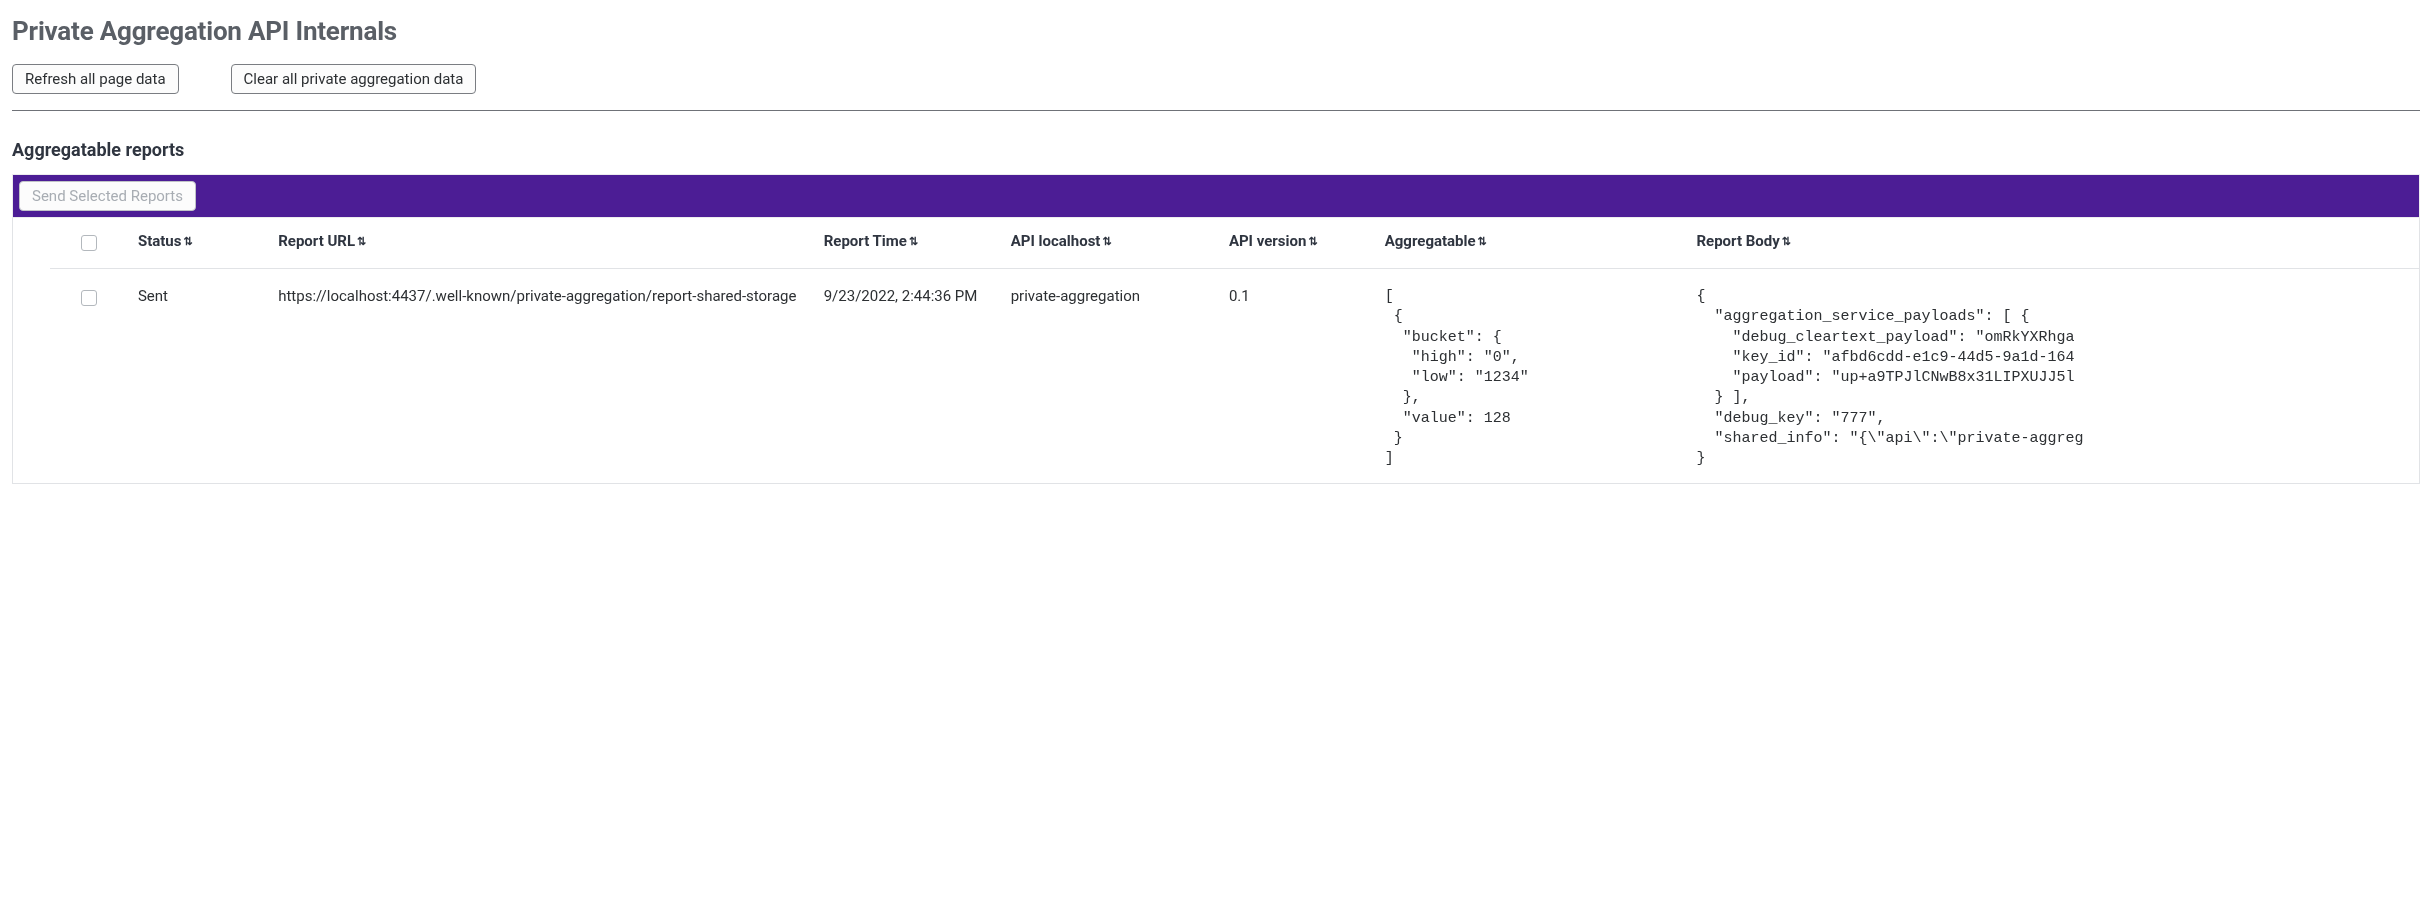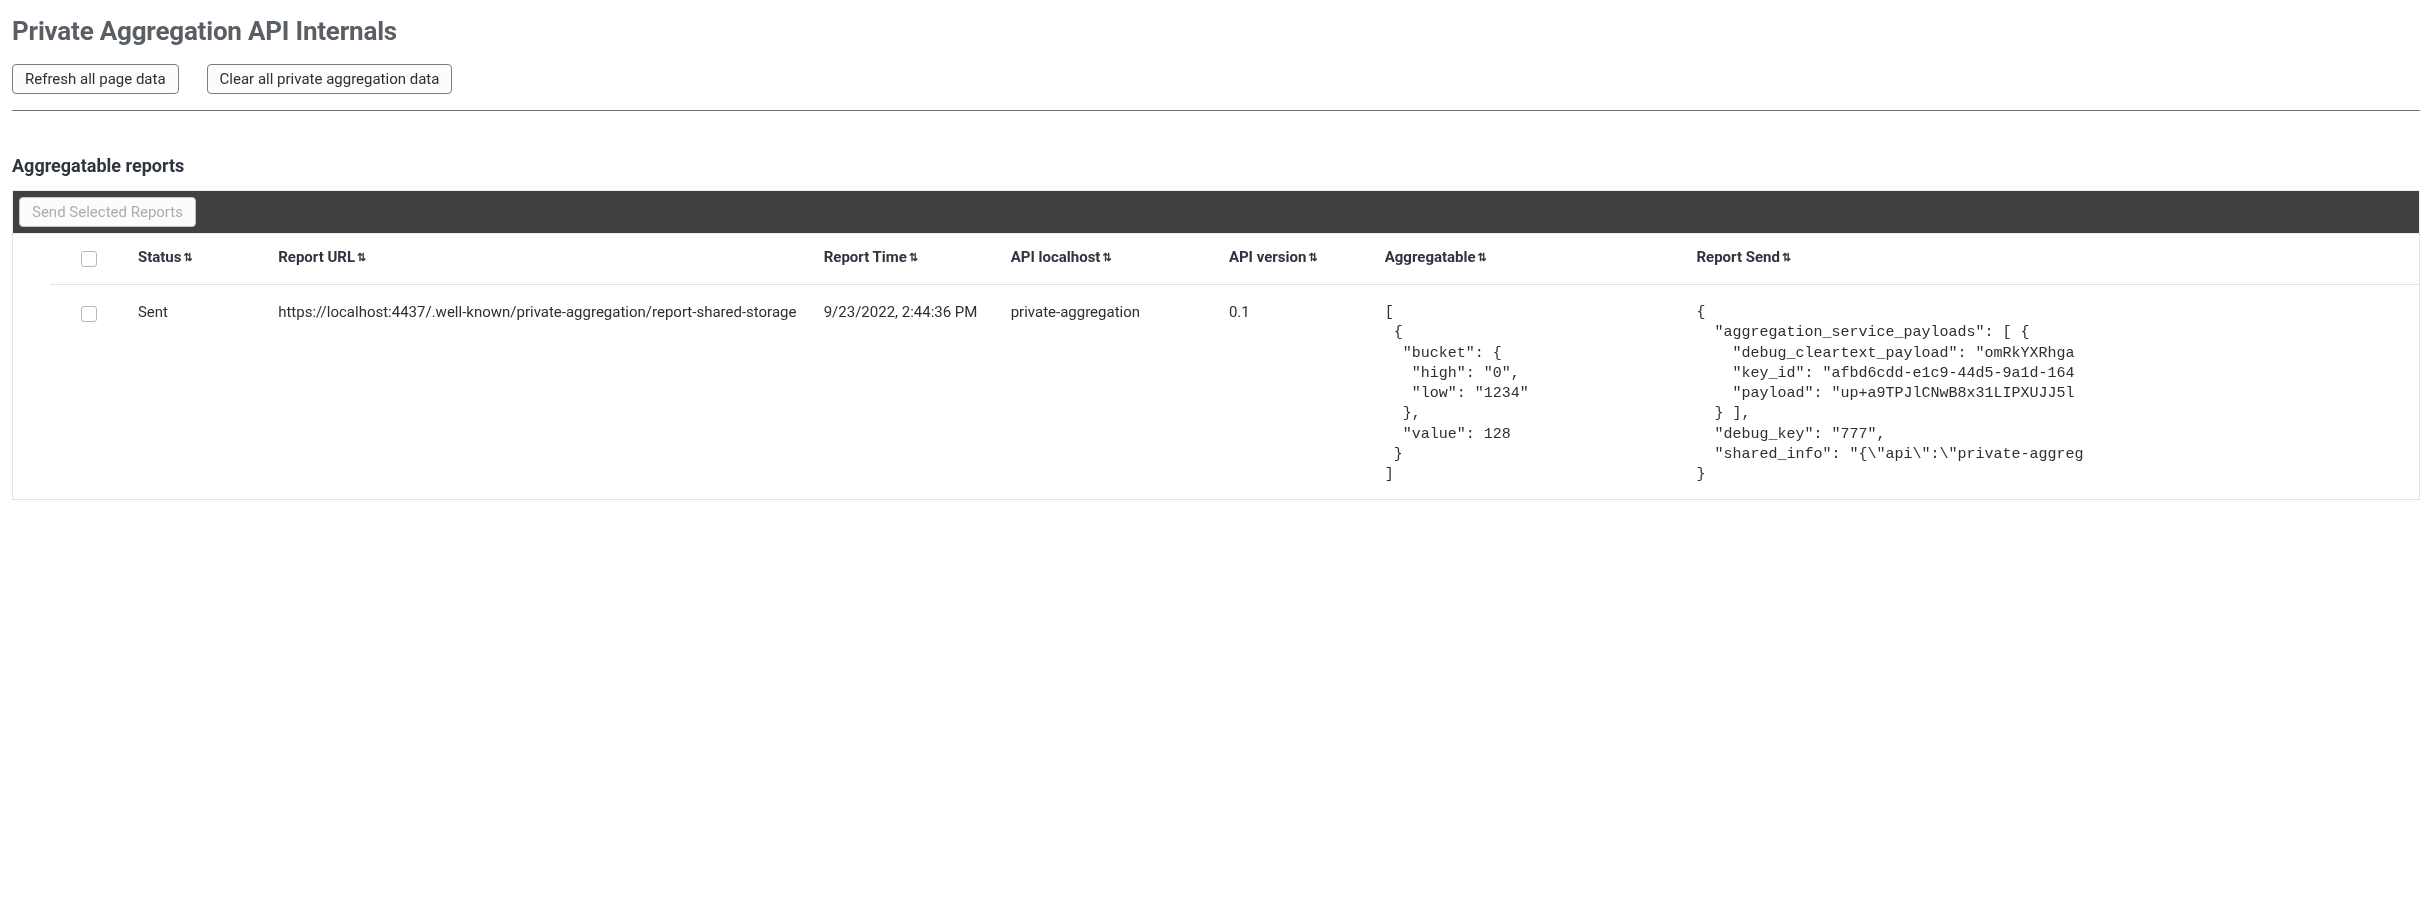--- a/index.html
+++ b/index.html
@@ -13,24 +13,24 @@
     }
     h1.page-title {
       font-size: 26px;
       font-weight: 700;
       color: #5a5f66;
       margin: 4px 0 18px 0;
       letter-spacing: -0.2px;
     }
     .toolbar {
       display: flex;
-      gap: 28px;
+      gap: 52px;
       padding-bottom: 16px;
       border-bottom: 1px solid #6f7278;
-      margin-bottom: 44px;
+      margin-bottom: 28px;
     }
     .btn {
       font-family: inherit;
       font-size: 15px;
       padding: 5px 12px;
       border: 1px solid #7a7d82;
       border-radius: 4px;
       background: #fcfcfc;
       color: #2d3033;
       cursor: pointer;
@@ -41,21 +41,21 @@
       background: #fcfcfc;
       cursor: default;
     }
     h2.section-title {
       font-size: 18px;
       font-weight: 700;
       color: #2f3540;
       margin: 0 0 14px 0;
     }
     .toolbar-secondary {
-      background: #404040;
+      background: #4c1d95;
       border: 1px solid #ececee;
       padding: 6px 6px;
     }
     .table-wrap {
       border: 1px solid #e1e3e6;
       border-top: none;
       overflow-x: auto;
       padding-left: 37px;
     }
     table {
@@ -164,21 +164,21 @@
         <th>
           <span>API localhost</span><span class="sort-icon">⇅</span>
         </th>
         <th>
           <span>API version</span><span class="sort-icon">⇅</span>
         </th>
         <th>
           <span>Aggregatable</span><span class="sort-icon">⇅</span>
         </th>
         <th>
-          <span>Report Send</span><span class="sort-icon">⇅</span>
+          <span>Report Body</span><span class="sort-icon">⇅</span>
         </th>
       </tr>
     </thead>
     <tbody>
       <tr>
         <td class="col-check">
           <input type="checkbox" class="checkbox" style="">
         </td>
         <td>Sent</td>
         <td>https://localhost:4437/.well-known/private-aggregation/report-shared-storage</td>

